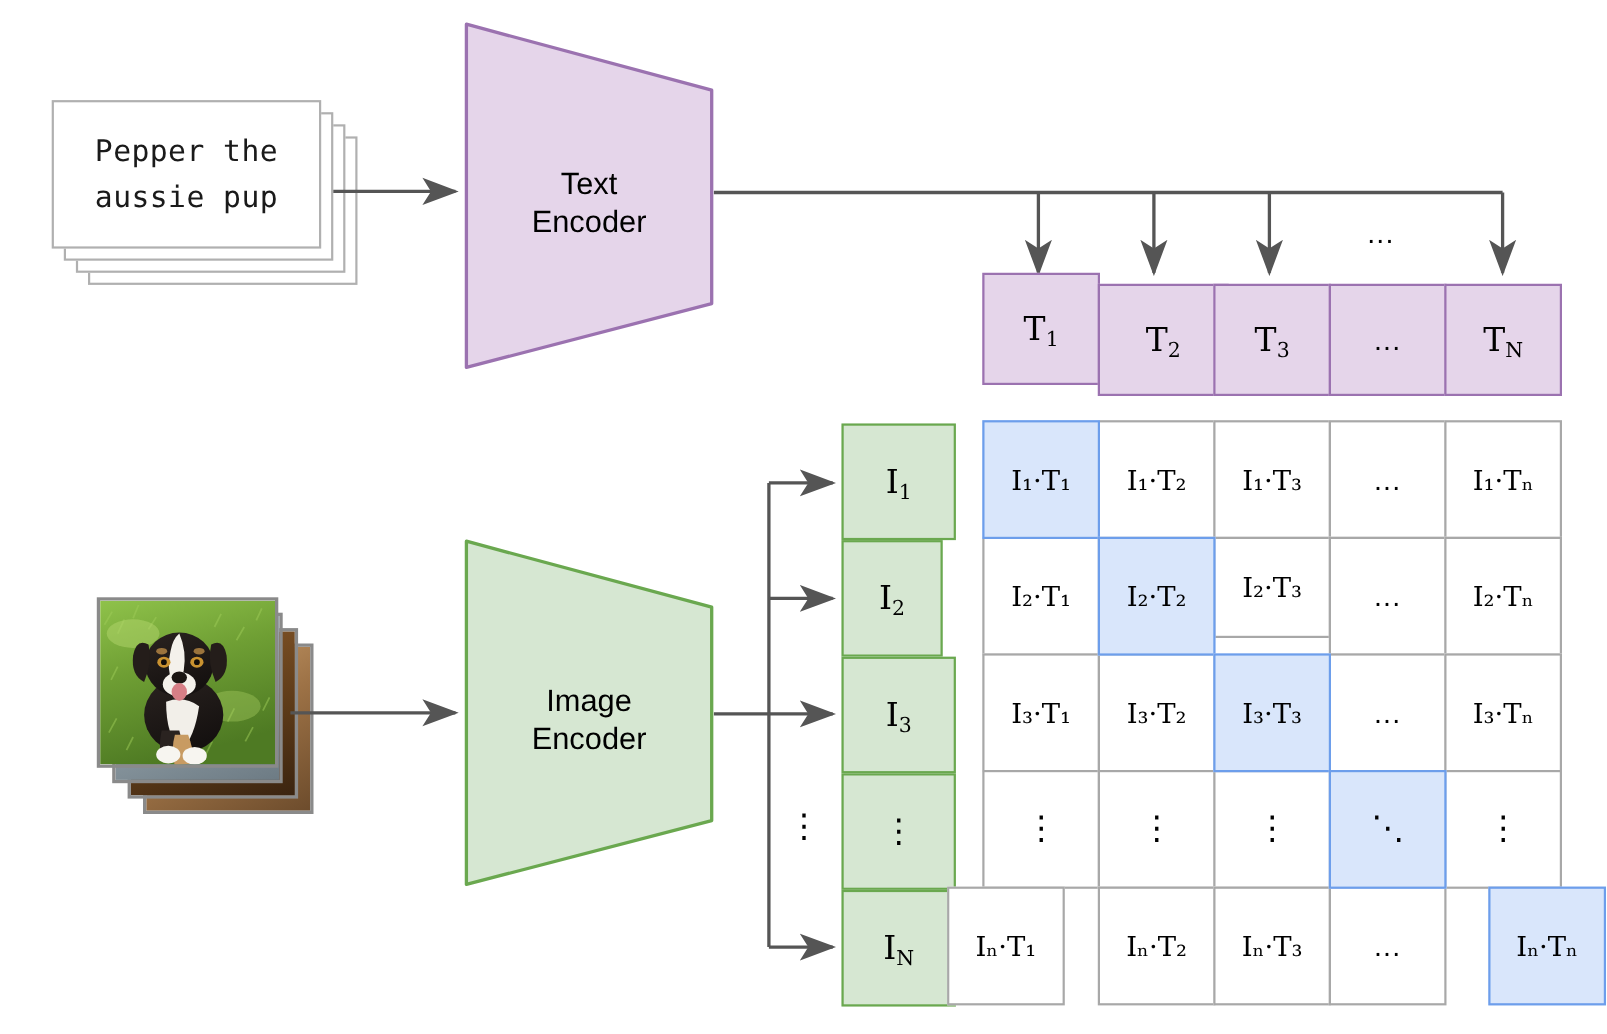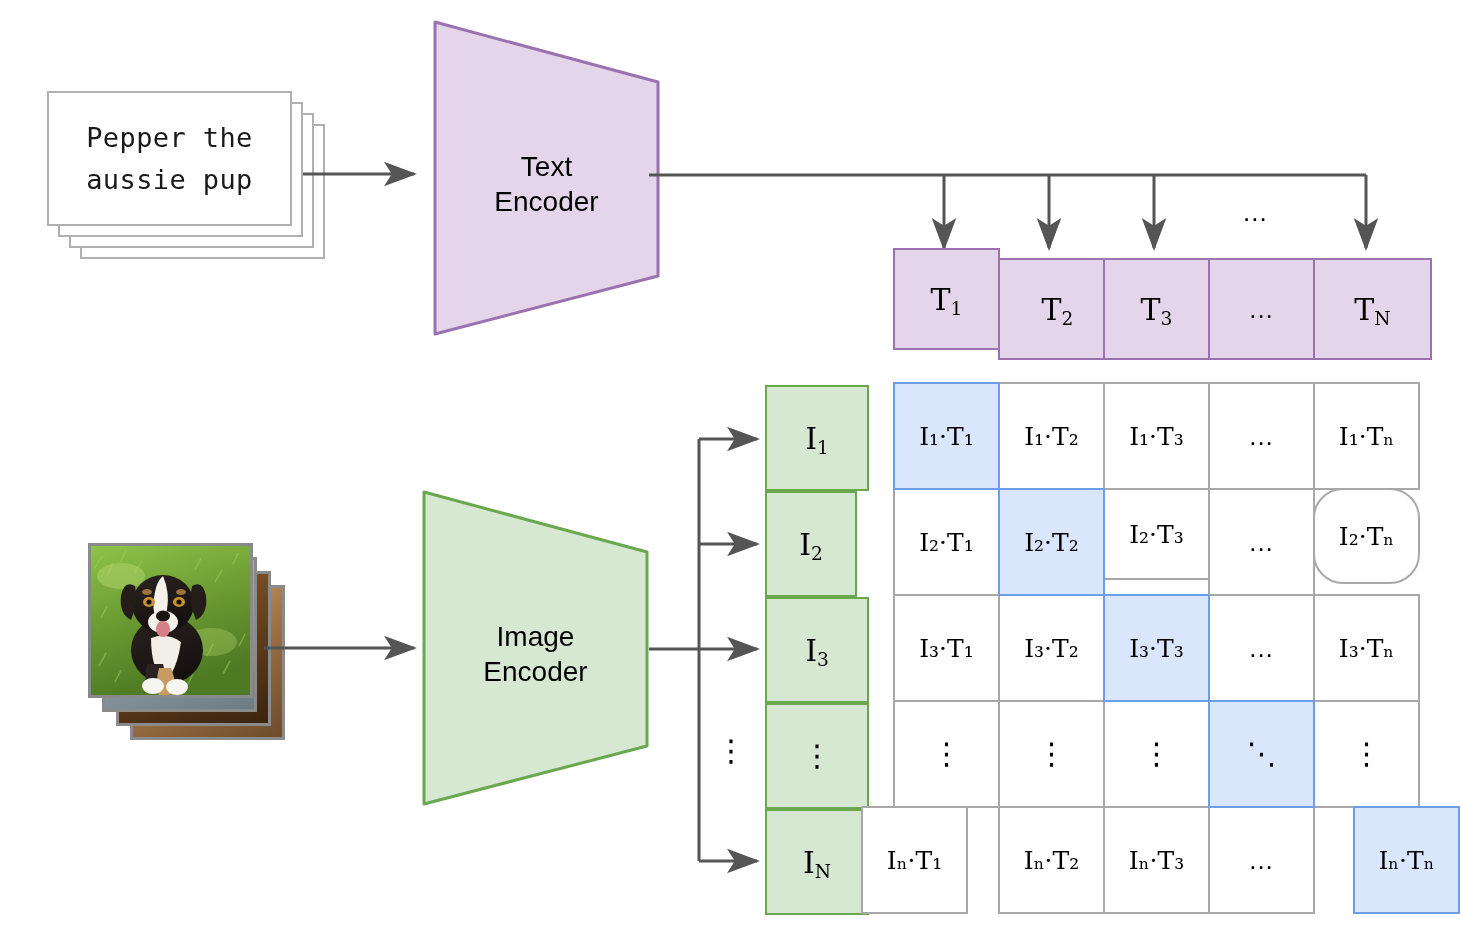--- a/index.html
+++ b/index.html
@@ -170,21 +170,21 @@
       <ellipse cx="56" cy="46" rx="5" ry="3" fill="#b98a46" opacity="0.8"></ellipse>
       <ellipse cx="90" cy="46" rx="5" ry="3" fill="#b98a46" opacity="0.8"></ellipse>
 
       <ellipse cx="72" cy="76" rx="15" ry="11" fill="#f4f1eb"></ellipse>
       <ellipse cx="72" cy="70" rx="7" ry="5.5" fill="#1a1512"></ellipse>
 
       <ellipse cx="72" cy="83" rx="7" ry="8" fill="#d77f86"></ellipse>
     </svg>
   </div>
 
-  <div class="encoder" style="left:433px; top:20px; width:227px; height:316px;">
+  <div class="encoder" style="left:422px; top:20px; width:227px; height:316px;">
     <svg width="227" height="316" viewBox="0 0 227 316">
       <polygon points="2,2 225,62 225,256 2,314" fill="#e5d5ea" stroke="#9b72b0" stroke-width="3" stroke-linejoin="round"></polygon>
     </svg>
     <div class="encoder-label" style="top:129px;"><span>Text
 Encoder</span></div>
   </div>
 
   <div class="encoder" style="left:422px; top:490px; width:227px; height:316px;">
     <svg width="227" height="316" viewBox="0 0 227 316">
       <polygon points="2,2 225,62 225,256 2,314" fill="#d6e7d2" stroke="#6aa84f" stroke-width="3" stroke-linejoin="round"></polygon>
@@ -231,21 +231,21 @@
       </div>
       <div class="cellbox t-cell" style="left: 998px; top: 258px; width: 119px; height: 102px;">
         <span>T<sub>2</sub></span>
       </div>
       <div class="cellbox t-cell" style="left: 1103px; top: 258px; width: 107px; height: 102px;">
         <span>T<sub>3</sub></span>
       </div>
       <div class="cellbox t-cell" style="left: 1208px; top: 258px; width: 107px; height: 102px;">
         <span class="dots-h">...</span>
       </div>
-      <div class="cellbox t-cell" style="left: 1313px; top: 258px; width: 119px; height: 102px;">
+      <div class="cellbox t-cell" style="left: 1313px; top: 258px; width: 107px; height: 102px;">
         <span>T<sub>N</sub></span>
       </div>
     </div>
 
   <div id="icol">
       <div class="cellbox i-cell" style="left: 765px; top: 385px; width: 104px; height: 106px;">
         <span>I<sub>1</sub></span>
       </div>
       <div class="cellbox i-cell" style="left: 765px; top: 491px; width: 92px; height: 106px;">
         <span>I<sub>2</sub></span>
@@ -282,21 +282,21 @@
       </div>
       <div class="cellbox m-cell diag" style="left: 998px; top: 488px; width: 107px; height: 108px;">
         <span>I₂·T₂</span>
       </div>
       <div class="cellbox m-cell" style="left: 1103px; top: 488px; width: 107px; height: 92px;">
         <span>I₂·T₃</span>
       </div>
       <div class="cellbox m-cell" style="left: 1208px; top: 488px; width: 107px; height: 108px;">
         <span class="dots-h">...</span>
       </div>
-      <div class="cellbox m-cell" style="left: 1313px; top: 488px; width: 107px; height: 96px; border-radius: 30px;">
+      <div class="cellbox m-cell" style="left: 1313px; top: 488px; width: 107px; height: 108px;">
         <span>I₂·Tₙ</span>
       </div>
       <div class="cellbox m-cell" style="left: 893px; top: 594px; width: 107px; height: 108px; text-align: right;">
         <span>I₃·T₁</span>
       </div>
       <div class="cellbox m-cell" style="left: 998px; top: 594px; width: 107px; height: 108px;">
         <span>I₃·T₂</span>
       </div>
       <div class="cellbox m-cell diag" style="left: 1103px; top: 594px; width: 107px; height: 108px;">
         <span>I₃·T₃</span>

